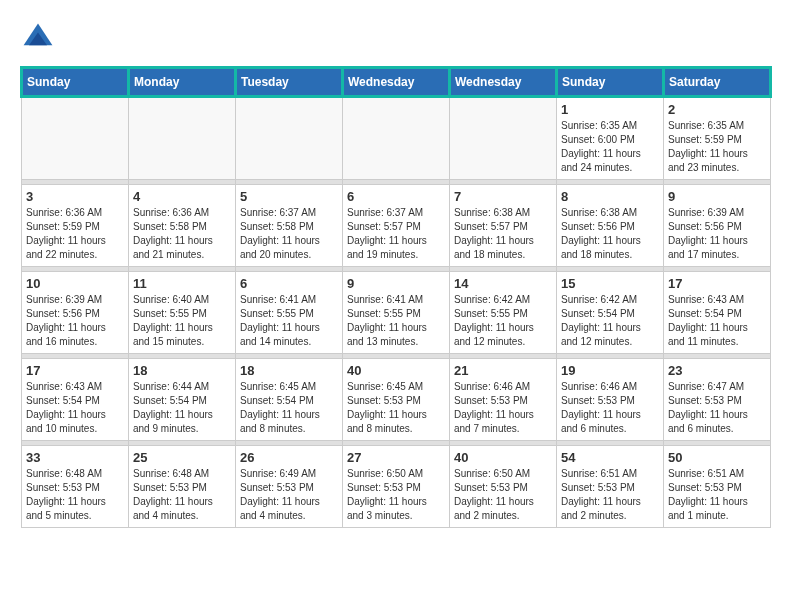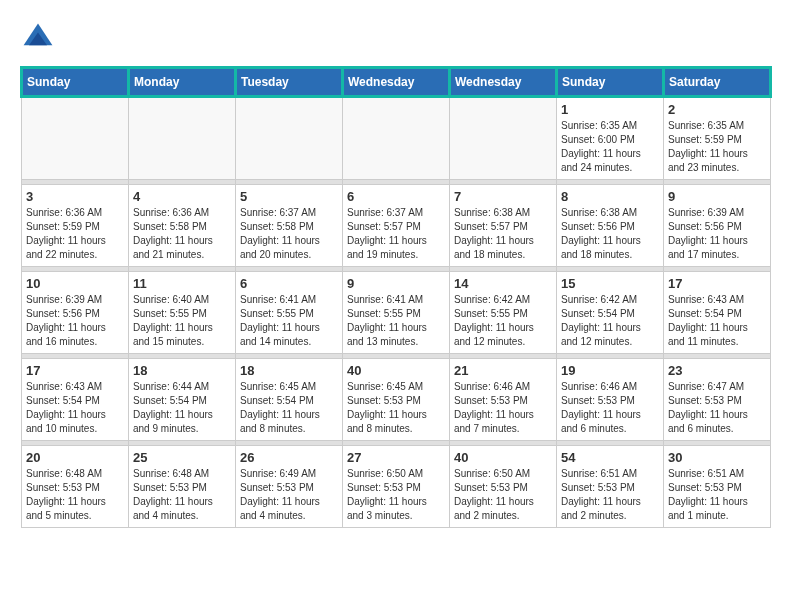--- a/index.html
+++ b/index.html
@@ -250,21 +250,21 @@
         <td style="height: 5px; background: rgb(224, 224, 224); padding: 0px;"></td>
         <td style="height: 5px; background: rgb(224, 224, 224); padding: 0px;"></td>
         <td style="height: 5px; background: rgb(224, 224, 224); padding: 0px;"></td>
         <td style="height: 5px; background: rgb(224, 224, 224); padding: 0px;"></td>
         <td style="height: 5px; background: rgb(224, 224, 224); padding: 0px;"></td>
         <td style="height: 5px; background: rgb(224, 224, 224); padding: 0px;"></td>
         <td style="height: 5px; background: rgb(224, 224, 224); padding: 0px;"></td>
       </tr>
       <tr>
         <td>
-          <span class="day-num">20</span>
+          <span class="day-num">33</span>
           <div class="day-info">Sunrise: 6:48 AM<br>Sunset: 5:53 PM<br>Daylight: 11 hours and 5 minutes.</div>
         </td>
         <td>
           <span class="day-num">25</span>
           <div class="day-info">Sunrise: 6:48 AM<br>Sunset: 5:53 PM<br>Daylight: 11 hours and 4 minutes.</div>
         </td>
         <td>
           <span class="day-num">26</span>
           <div class="day-info">Sunrise: 6:49 AM<br>Sunset: 5:53 PM<br>Daylight: 11 hours and 4 minutes.</div>
         </td>
@@ -274,18 +274,18 @@
         </td>
         <td>
           <span class="day-num">40</span>
           <div class="day-info">Sunrise: 6:50 AM<br>Sunset: 5:53 PM<br>Daylight: 11 hours and 2 minutes.</div>
         </td>
         <td>
           <span class="day-num">54</span>
           <div class="day-info">Sunrise: 6:51 AM<br>Sunset: 5:53 PM<br>Daylight: 11 hours and 2 minutes.</div>
         </td>
         <td>
-          <span class="day-num">30</span>
+          <span class="day-num">50</span>
           <div class="day-info">Sunrise: 6:51 AM<br>Sunset: 5:53 PM<br>Daylight: 11 hours and 1 minute.</div>
         </td>
       </tr>
     </tbody>
 </table>
 
 </body></html>

